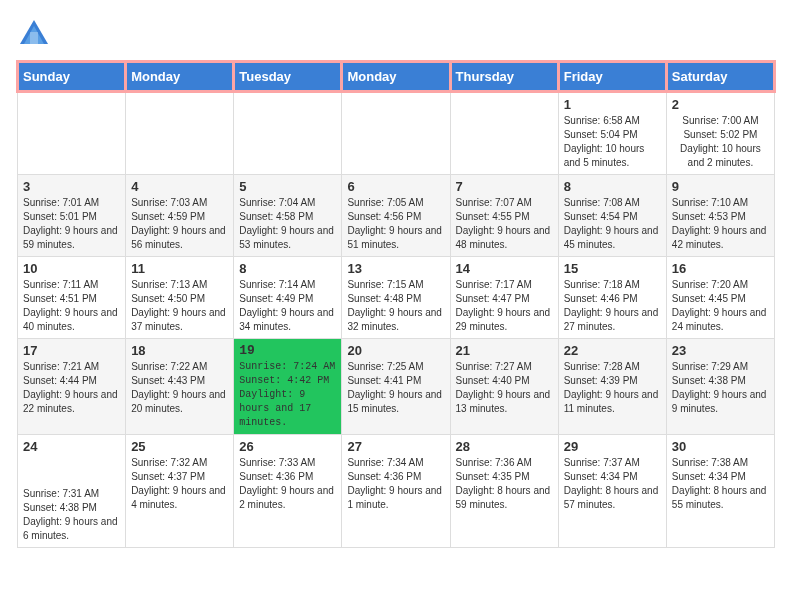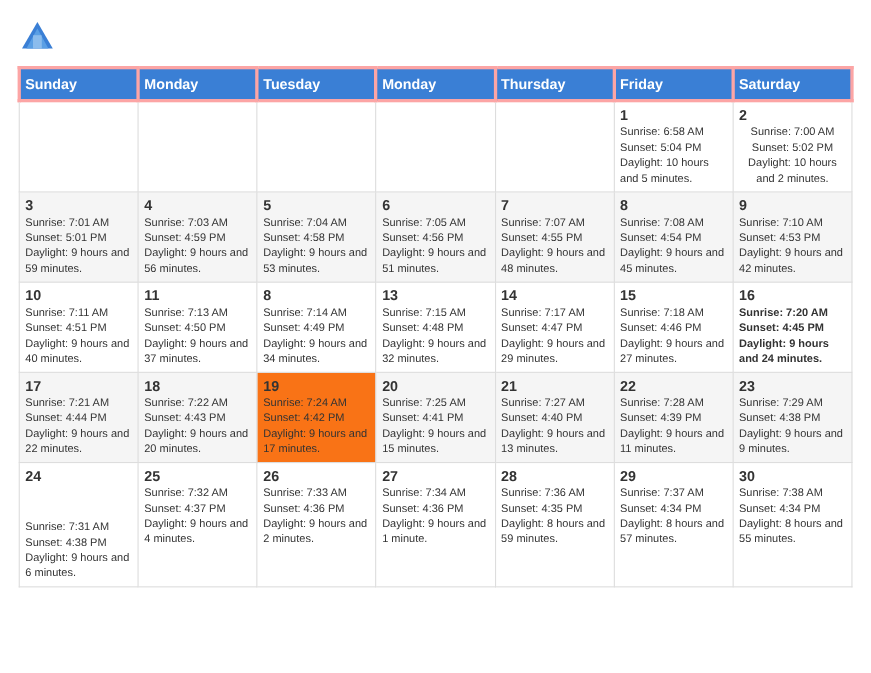--- a/index.html
+++ b/index.html
@@ -228,39 +228,39 @@
 Daylight: 9 hours and 29 minutes.</div>
           </td>
           <td>
             <span class="day-num">15</span>
             <div class="day-info" style="white-space: pre-line;">Sunrise: 7:18 AM
 Sunset: 4:46 PM
 Daylight: 9 hours and 27 minutes.</div>
           </td>
           <td>
             <span class="day-num">16</span>
-            <div class="day-info" style="white-space: pre-line; font-weight: bold;">Sunrise: 7:20 AM
+            <div class="day-info" style="white-space: pre-line;">Sunrise: 7:20 AM
 Sunset: 4:45 PM
 Daylight: 9 hours and 24 minutes.</div>
           </td>
         </tr>
         <tr style="background: rgb(245, 245, 245);">
           <td style="background: rgb(245, 245, 245);">
             <span class="day-num">17</span>
             <div class="day-info" style="white-space: pre-line;">Sunrise: 7:21 AM
 Sunset: 4:44 PM
 Daylight: 9 hours and 22 minutes.</div>
           </td>
           <td style="background: rgb(245, 245, 245);">
             <span class="day-num">18</span>
             <div class="day-info" style="white-space: pre-line;">Sunrise: 7:22 AM
 Sunset: 4:43 PM
 Daylight: 9 hours and 20 minutes.</div>
           </td>
-          <td style="background: #f97316;">
+          <td style="background: #22c55e; font-family: Liberation Mono, monospace;">
             <span class="day-num">19</span>
             <div class="day-info" style="white-space: pre-line;">Sunrise: 7:24 AM
 Sunset: 4:42 PM
 Daylight: 9 hours and 17 minutes.</div>
           </td>
           <td style="background: rgb(245, 245, 245);">
             <span class="day-num">20</span>
             <div class="day-info" style="white-space: pre-line;">Sunrise: 7:25 AM
 Sunset: 4:41 PM
 Daylight: 9 hours and 15 minutes.</div>

